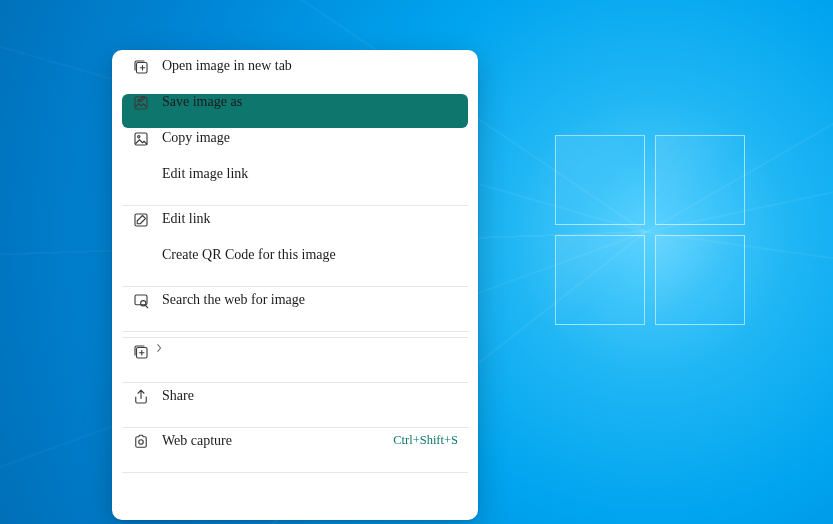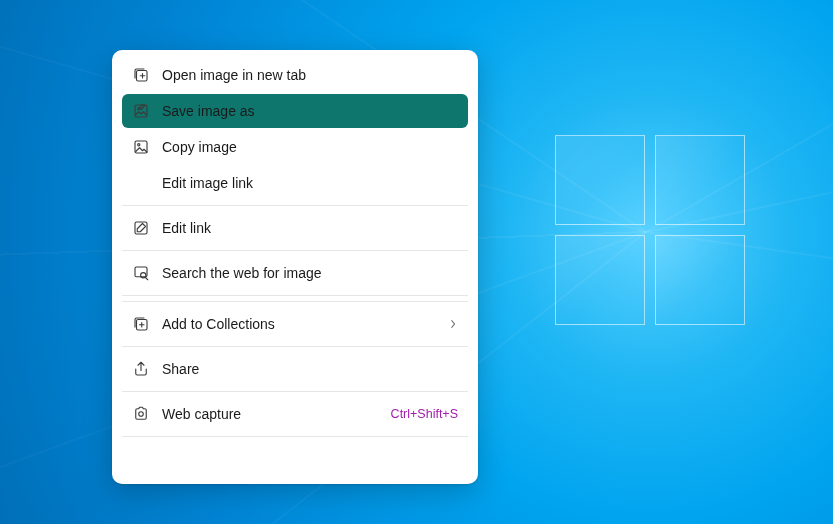--- a/index.html
+++ b/index.html
@@ -62,26 +62,27 @@
     box-shadow: 0 8px 30px rgba(0,0,0,0.22), 0 1px 3px rgba(0,0,0,0.12);
     padding: 6px 4px;
   }
   .sep {
     height: 1px;
     background: #e6e6e6;
     margin: 5px 6px;
   }
   .item {
     display: flex;
-    align-items: center;
+    align-items: flex-start;
     height: 34px;
     border-radius: 6px;
     margin: 2px 6px;
     padding: 0 10px 0 6px;
     cursor: default;
+    font-family: Liberation Serif, serif;
   }
   .item.hovered {
     background: #0f766e;
   }
   .icon-slot {
     width: 26px;
     display: flex;
     align-items: center;
     justify-content: center;
     flex-shrink: 0;
@@ -94,21 +95,21 @@
     stroke-linecap: round;
     stroke-linejoin: round;
     fill: none;
   }
   .lbl {
     flex: 1;
     margin-left: 8px;
     white-space: nowrap;
   }
   .shortcut {
-    color: #a21caf;
+    color: #0f766e;
     font-size: 12.5px;
     margin-left: 8px;
   }
   .chev {
     width: 10px;
     display: flex;
     align-items: center;
     justify-content: center;
     color: #6a6a6a;
   }
@@ -188,20 +189,24 @@
   <div class="item">
     <span class="icon-slot">
       <svg viewBox="0 0 24 24">
           <rect x="4" y="4" width="16" height="16" rx="2"></rect>
           <path d="M14 6l4 4-7 7H7v-4z"></path>
         </svg>
     </span>
     <span class="lbl">Edit link</span>
   </div>
 
+  <div class="item">
+    <span class="icon-slot"></span>
+    <span class="lbl">Create QR Code for this image</span>
+  </div>
 
   <div class="sep"></div>
 
   <div class="item">
     <span class="icon-slot">
       <svg viewBox="0 0 24 24">
           <rect x="4" y="4" width="16" height="13" rx="2"></rect>
           <circle cx="15" cy="15" r="3.5"></circle>
           <path d="M18 18l3 3"></path>
         </svg>
@@ -215,21 +220,20 @@
   <div class="sep"></div>
 
   <div class="item">
     <span class="icon-slot">
       <svg viewBox="0 0 24 24">
           <rect x="6" y="6" width="14" height="14" rx="2"></rect>
           <path d="M4 16V6a2 2 0 0 1 2-2h10"></path>
           <path d="M10 13h6M13 10v6"></path>
         </svg>
     </span>
-    <span class="lbl">Add to Collections</span>
     <span class="chev">
       <svg viewBox="0 0 8 12">
           <path d="M2 1l4 5-4 5"></path>
         </svg>
     </span>
   </div>
 
   <div class="sep"></div>
 
   <div class="item">

